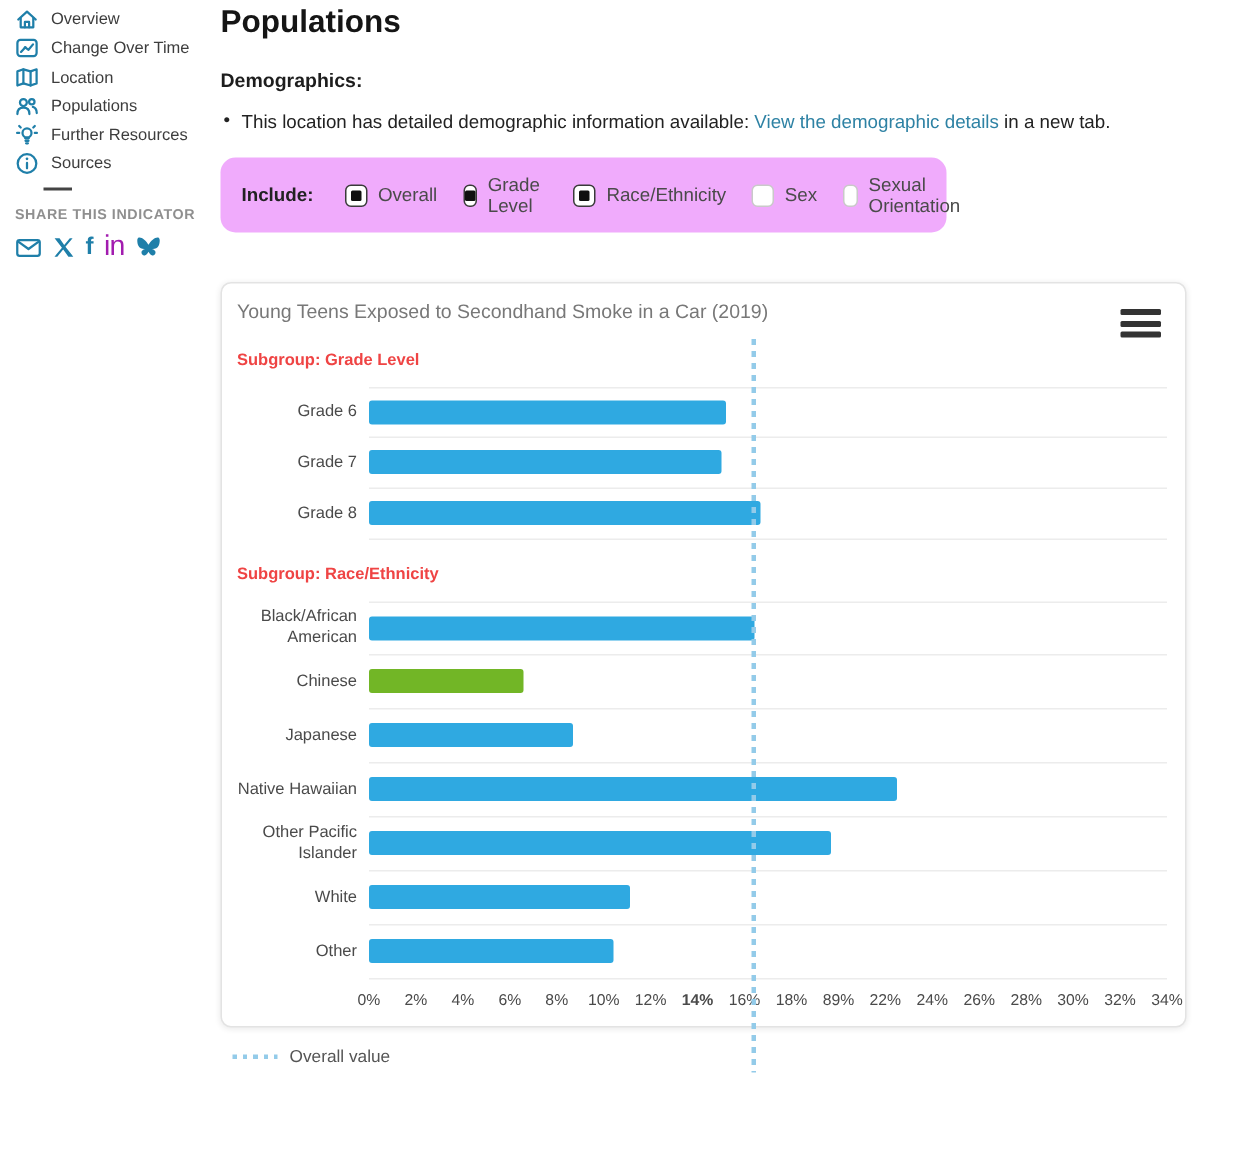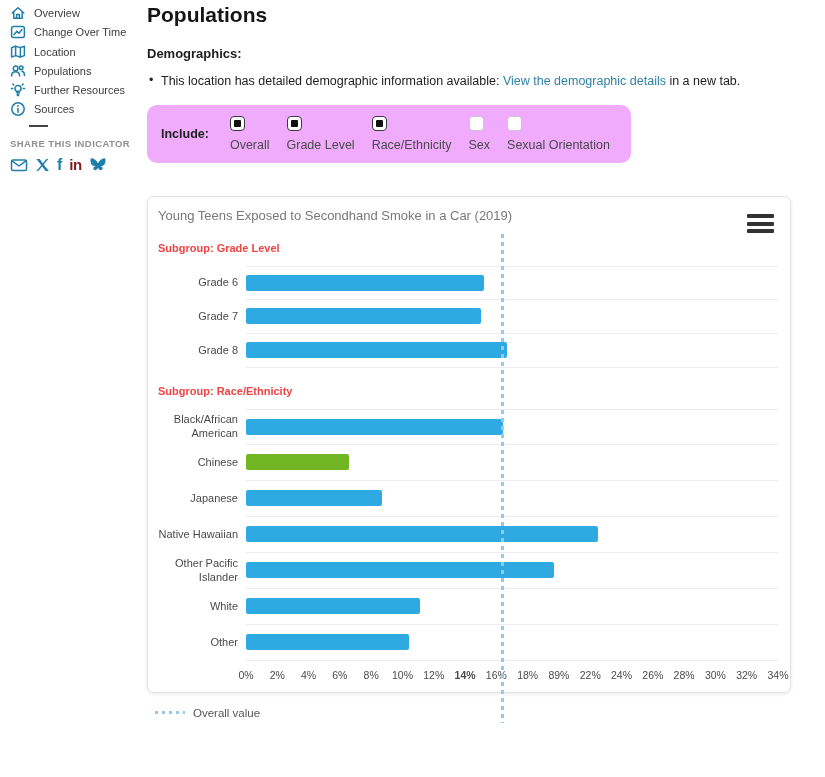--- a/index.html
+++ b/index.html
@@ -16,35 +16,35 @@
     display: flex; align-items: center; gap: 8px;
     height: 16px; margin-bottom: 3.3px; cursor: pointer;
   }
   .nav-item .nico { width: 16px; height: 16px; flex: 0 0 16px; }
   .nav-item .nlabel { font-size: 11px; color: #3d3d3d; white-space: nowrap; }
   .side-divider { width: 19px; border-top: 2px solid #444; margin: 8px 0 0 19px; }
   .share-label { margin-top: 11px; font-size: 9.5px; font-weight: 700; color: #8f8f8f; letter-spacing: .4px; }
   .share-row { display: flex; align-items: center; gap: 7px; margin-top: 7px; }
   .share-row .sico { height: 18px; display: inline-flex; align-items: center; cursor: pointer; color: #1F7FA9; }
   .glyph-f { font-size: 16px; font-weight: 800; color: #1F7FA9; line-height: 18px; }
-  .glyph-in { font-size: 15px; font-weight: 700; color: #7f1d1d; line-height: 18px; letter-spacing: -0.5px; }
+  .glyph-in { font-size: 19px; font-weight: 400; color: #a21caf; line-height: 18px; letter-spacing: -0.5px; }
   
   .main { position: absolute; left: 147px; top: 0; width: 662px; }
   .page-title { font-size: 21px; font-weight: 700; color: #151515; margin-top: 3px; }
   .demo-heading { font-size: 13px; font-weight: 700; color: #1d1d1d; margin-top: 19px; }
   .bullet-line { margin-top: 13px; font-size: 12.5px; color: #222; padding-left: 14px; position: relative; }
   .bullet-line .dot { position: absolute; left: 2px; top: -1px; }
   .demo-link { color: #2E82A4; text-decoration: none; cursor: pointer; }
   
   .include-bar {
     margin-top: 17px; width: 484px; background: #f0abfc; border-radius: 10px;
     padding: 11px 14px; display: flex; align-items: center; gap: 17px; font-size: 12.5px;
   }
   .include-label { font-weight: 700; color: #222; margin-right: 4px; }
-  .cb-item { display: inline-flex; gap: 7px; cursor: pointer; color: #4a4a4a; flex-direction: column; }
+  .cb-item { display: inline-flex; align-items: center; gap: 7px; cursor: pointer; color: #4a4a4a; }
   .cb { width: 15px; height: 15px; border: 1.5px solid #c9c9c9; border-radius: 4px;
         background: #fff; display: inline-flex; align-items: center; justify-content: center; }
   .cb.checked { border-color: #3a3a3a; }
   .cb.checked .cb-in { width: 7px; height: 7px; background: #101010; border-radius: 1px; }
   
   .chart-wrapper { position: relative; margin-top: 33px; width: 644px; }
   .chart-card {
     background: #fff; border: 1px solid #e3e3e3; border-radius: 7px;
     box-shadow: 0 1px 4px rgba(0,0,0,.09); padding: 11px 12px 4px 8px;
   }

